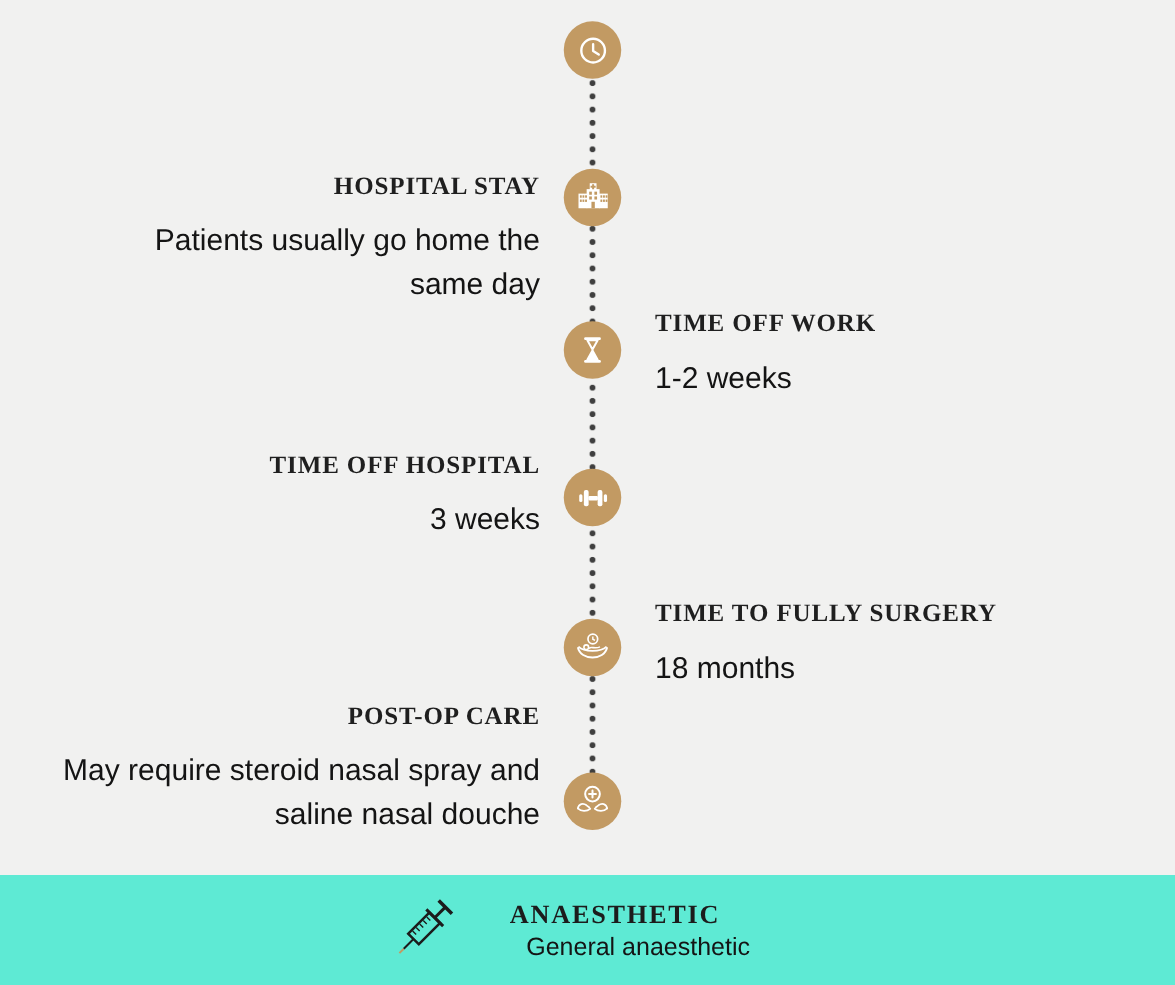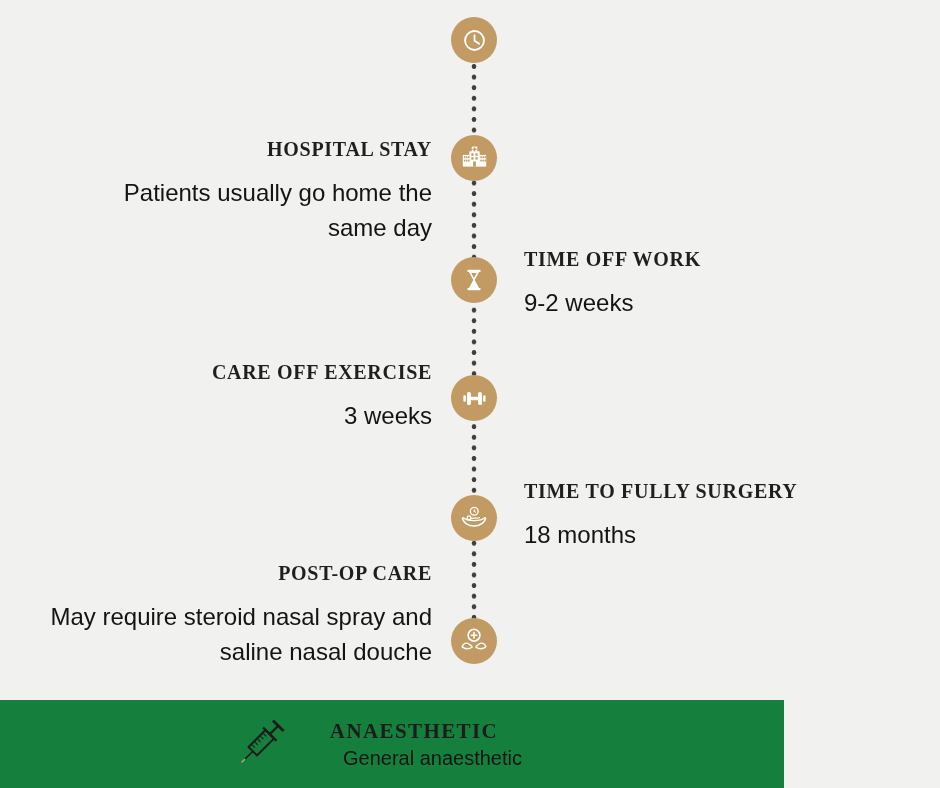--- a/index.html
+++ b/index.html
@@ -42,22 +42,22 @@
   .entry-text {
     margin-top: 13px;
     font-size: 24px;
     line-height: 35px;
     color: #141414;
     white-space: pre-line;
   }
   .footer {
     position: absolute;
     left: 0; top: 700px;
-    width: 784px; height: 88px;
-    background: #15803d;
+    width: 940px; height: 88px;
+    background: #5eead4;
     display: flex; align-items: center; justify-content: center;
   }
   .footer-inner {
     display: flex; align-items: center; gap: 12px;
     transform: translateX(-16px);
   }
   .footer-text { text-align: center; }
   .footer-title {
     font-family: "Liberation Serif", serif;
     font-weight: 700;
@@ -167,25 +167,25 @@
 
 
   <div class="entry left" style="top:136px">
     <div class="entry-title">HOSPITAL STAY</div>
     <div class="entry-text">Patients usually go home the
 same day</div>
   </div>
 
   <div class="entry right" style="top:246px">
     <div class="entry-title">TIME OFF WORK</div>
-    <div class="entry-text">9-2 weeks</div>
+    <div class="entry-text">1-2 weeks</div>
   </div>
 
   <div class="entry left" style="top:359px">
-    <div class="entry-title">CARE OFF EXERCISE</div>
+    <div class="entry-title">TIME OFF HOSPITAL</div>
     <div class="entry-text">3 weeks</div>
   </div>
 
   <div class="entry right" style="top:478px">
     <div class="entry-title">TIME TO FULLY SURGERY</div>
     <div class="entry-text">18 months</div>
   </div>
 
   <div class="entry left" style="top:560px">
     <div class="entry-title">POST-OP CARE</div>

